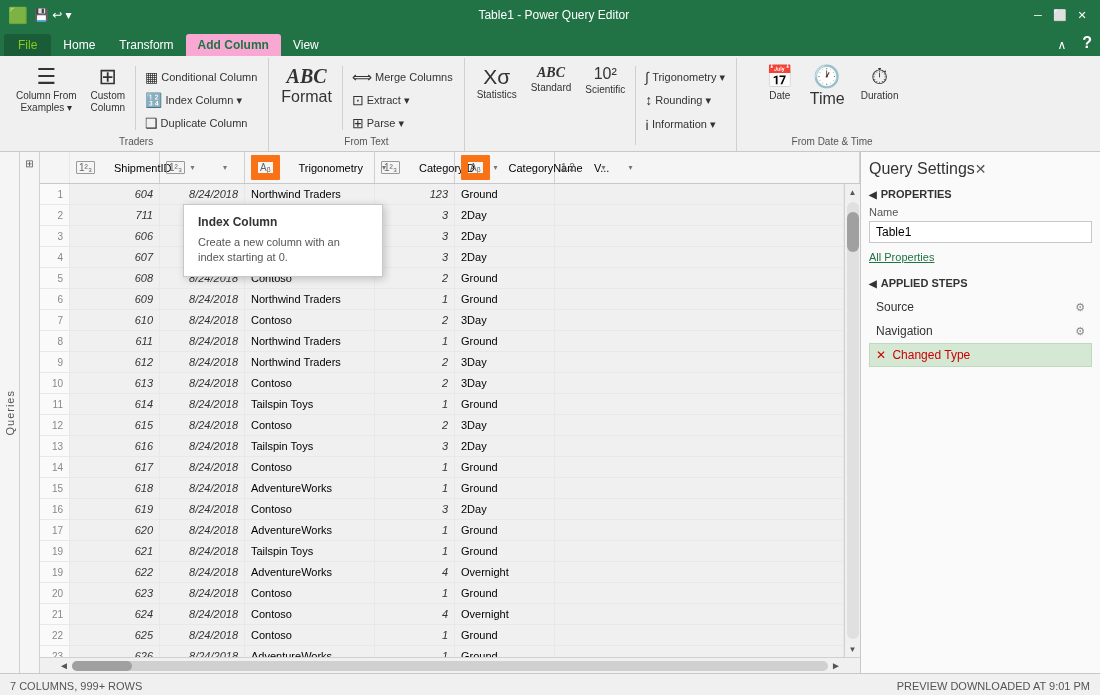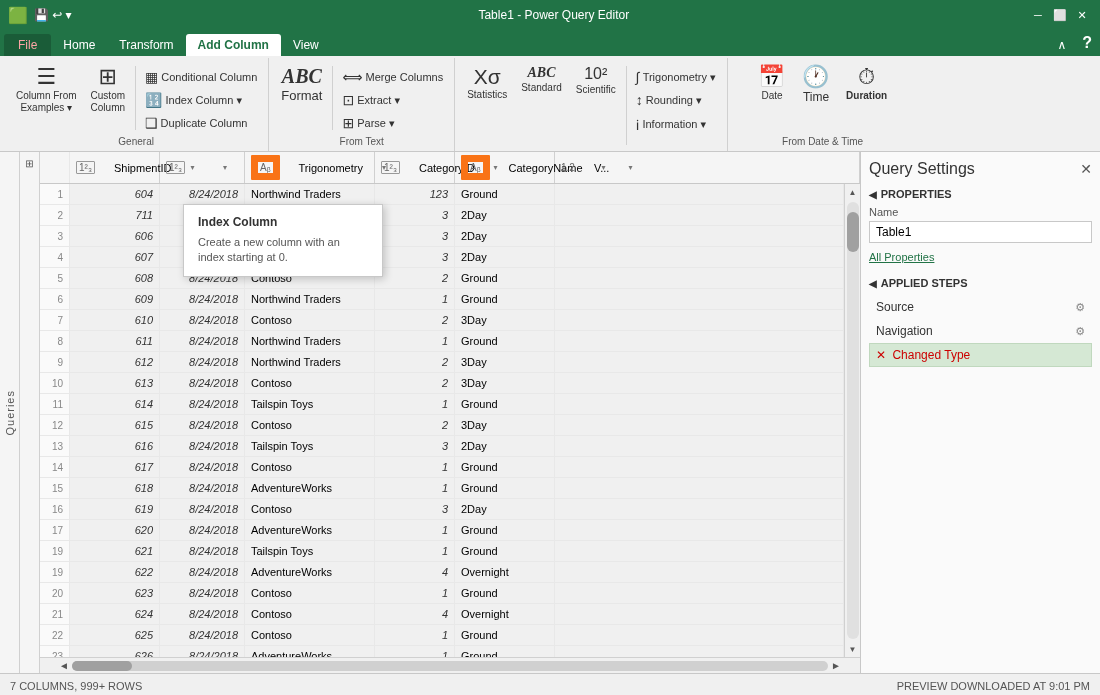--- a/index.html
+++ b/index.html
@@ -33,22 +33,22 @@
     }
     .ribbon-tab {
       padding: 4px 12px;
       color: white;
       font-size: 12px;
       cursor: pointer;
       background: transparent;
       border: none;
       border-radius: 3px 3px 0 0;
     }
-    .ribbon-tab.active { background: #ffffff; color: #217346; font-weight: 600; margin-top: 20px; }
-    .ribbon-tab.file { background: #1a5c38; color: #fca5a5; padding: 4px 14px; }
+    .ribbon-tab.active { background: #f9a8d4; color: #217346; font-weight: 600; margin-top: 20px; }
+    .ribbon-tab.file { background: #1a5c38; color: #84cc16; padding: 4px 14px; }
 
     
     .ribbon {
       background: #f0f0f0;
       border-bottom: 1px solid #c8c8c8;
       display: flex;
       padding: 2px 4px 0 4px;
       min-height: 90px;
       position: relative;
     }
@@ -232,21 +232,21 @@
       width: 240px;
       border-left: 1px solid #c8c8c8;
       background: #fafafa;
       display: flex;
       flex-direction: column;
       padding: 8px;
     }
     .qs-header {
       display: flex;
       align-items: center;
-      justify-content: space-between;
+      justify-content: flex-start;
       margin-bottom: 10px;
     }
     .qs-title { font-size: 16px; font-weight: 300; color: #333; }
     .qs-close { cursor: pointer; color: #555; font-size: 14px; border: none; background: none; }
     .qs-section-header {
       display: flex;
       align-items: center;
       gap: 4px;
       font-size: 11px;
       font-weight: 600;
@@ -386,28 +386,28 @@
         <button class="ribbon-btn-small">
           <span class="btn-icon-sm">🔢</span>
           <span>Index Column ▾</span>
         </button>
         <button class="ribbon-btn-small">
           <span class="btn-icon-sm">❑</span>
           <span>Duplicate Column</span>
         </button>
       </div>
     </div>
-    <div class="ribbon-group-label">General</div>
+    <div class="ribbon-group-label">Traders</div>
   </div>
 
   <div class="ribbon-group" style="flex-direction:column; min-width:160px;">
     <div class="ribbon-group-content" style="display:flex; gap:2px; flex:1; align-items:flex-start; padding-top:2px;">
       <button class="ribbon-btn-large">
         <span class="btn-icon" style="font-size:20px; font-family:serif; font-style:italic; font-weight:bold;">ABC</span>
-        <span style="font-size:13px;">Format</span>
+        <span style="font-size:16px;">Format</span>
       </button>
       <div style="width:1px; background:#d0d0d0; margin:4px 2px; align-self:stretch;"></div>
       <div class="ribbon-col" style="padding-top:4px;">
         <button class="ribbon-btn-small">
           <span class="btn-icon-sm">⟺</span>
           <span>Merge Columns</span>
         </button>
         <button class="ribbon-btn-small">
           <span class="btn-icon-sm">⊡</span>
           <span>Extract ▾</span>
@@ -454,25 +454,25 @@
   </div>
 
   <div class="ribbon-group" style="flex-direction:column; min-width:190px; border-right:none;">
     <div class="ribbon-group-content" style="display:flex; gap:4px; flex:1; align-items:flex-start; padding-top:2px;">
       <button class="ribbon-btn-large">
         <span class="btn-icon" style="font-size:22px;">📅</span>
         <span style="font-size:10px;">Date</span>
       </button>
       <button class="ribbon-btn-large">
         <span class="btn-icon" style="font-size:22px;">🕐</span>
-        <span style="font-size:12px;">Time</span>
+        <span style="font-size:16px;">Time</span>
       </button>
       <button class="ribbon-btn-large">
         <span class="btn-icon" style="font-size:22px;">⏱</span>
-        <span style="font-size:10px;font-weight:bold;">Duration</span>
+        <span style="font-size:10px;">Duration</span>
       </button>
     </div>
     <div class="ribbon-group-label">From Date &amp; Time</div>
   </div>
 
   <div class="tooltip-popup">
     <div class="tooltip-title">Index Column</div>
     <div class="tooltip-desc">Create a new column with an index starting at 0.</div>
   </div>
 </div>

